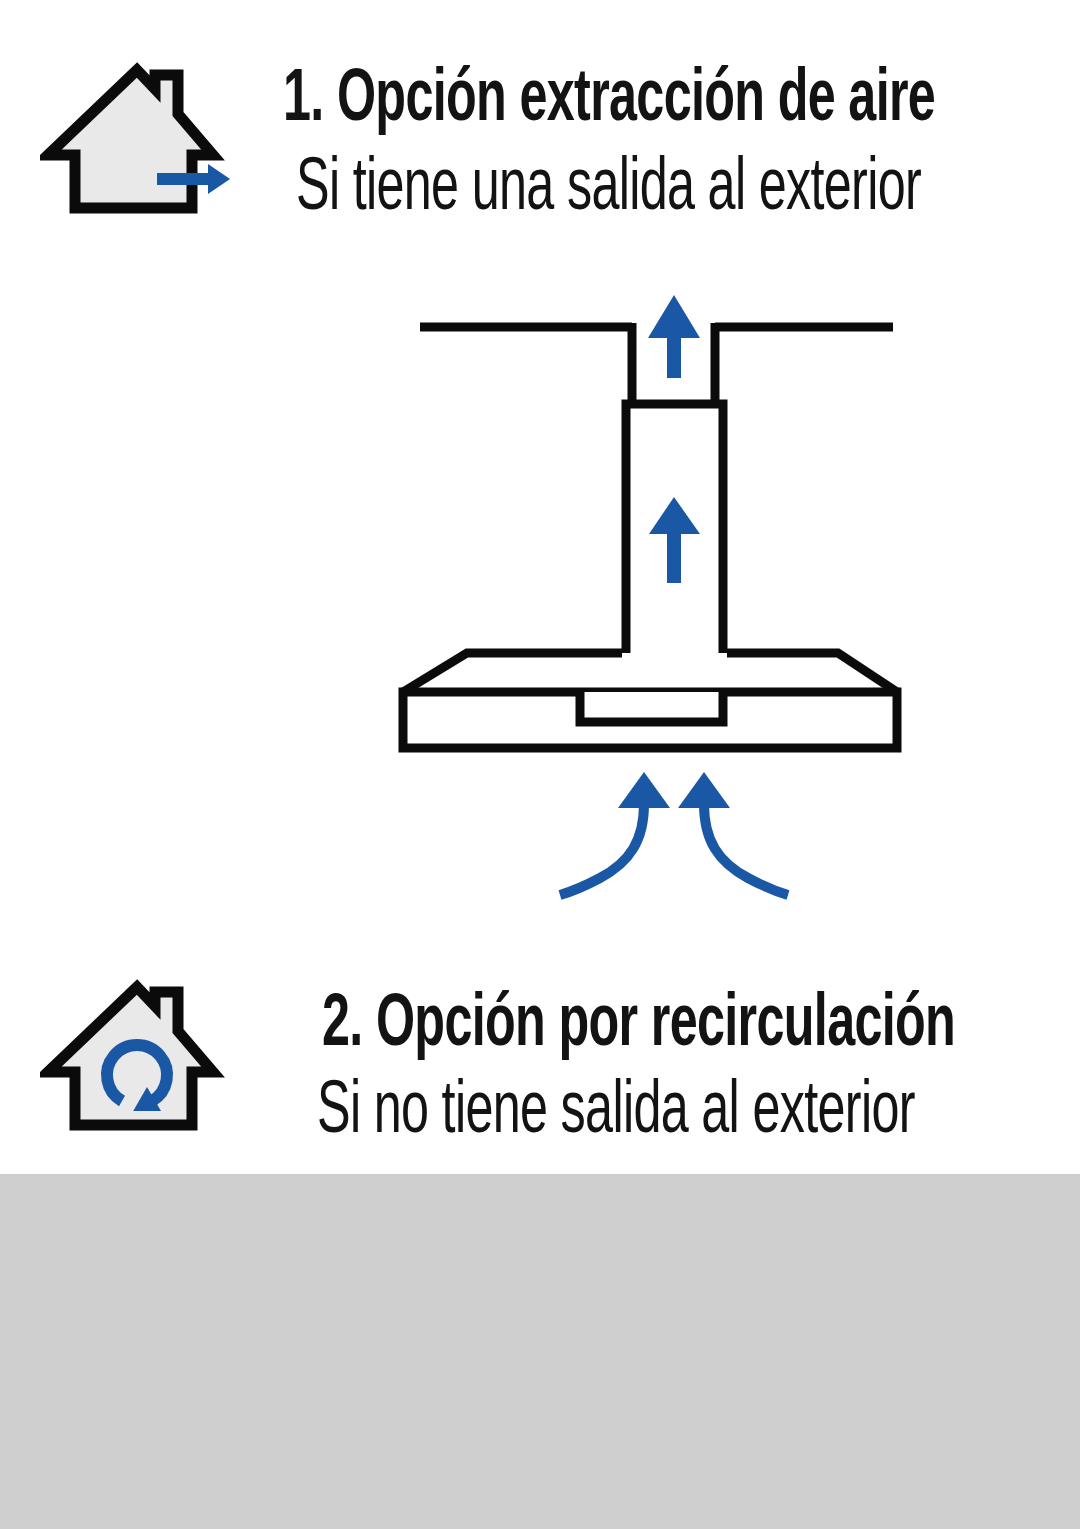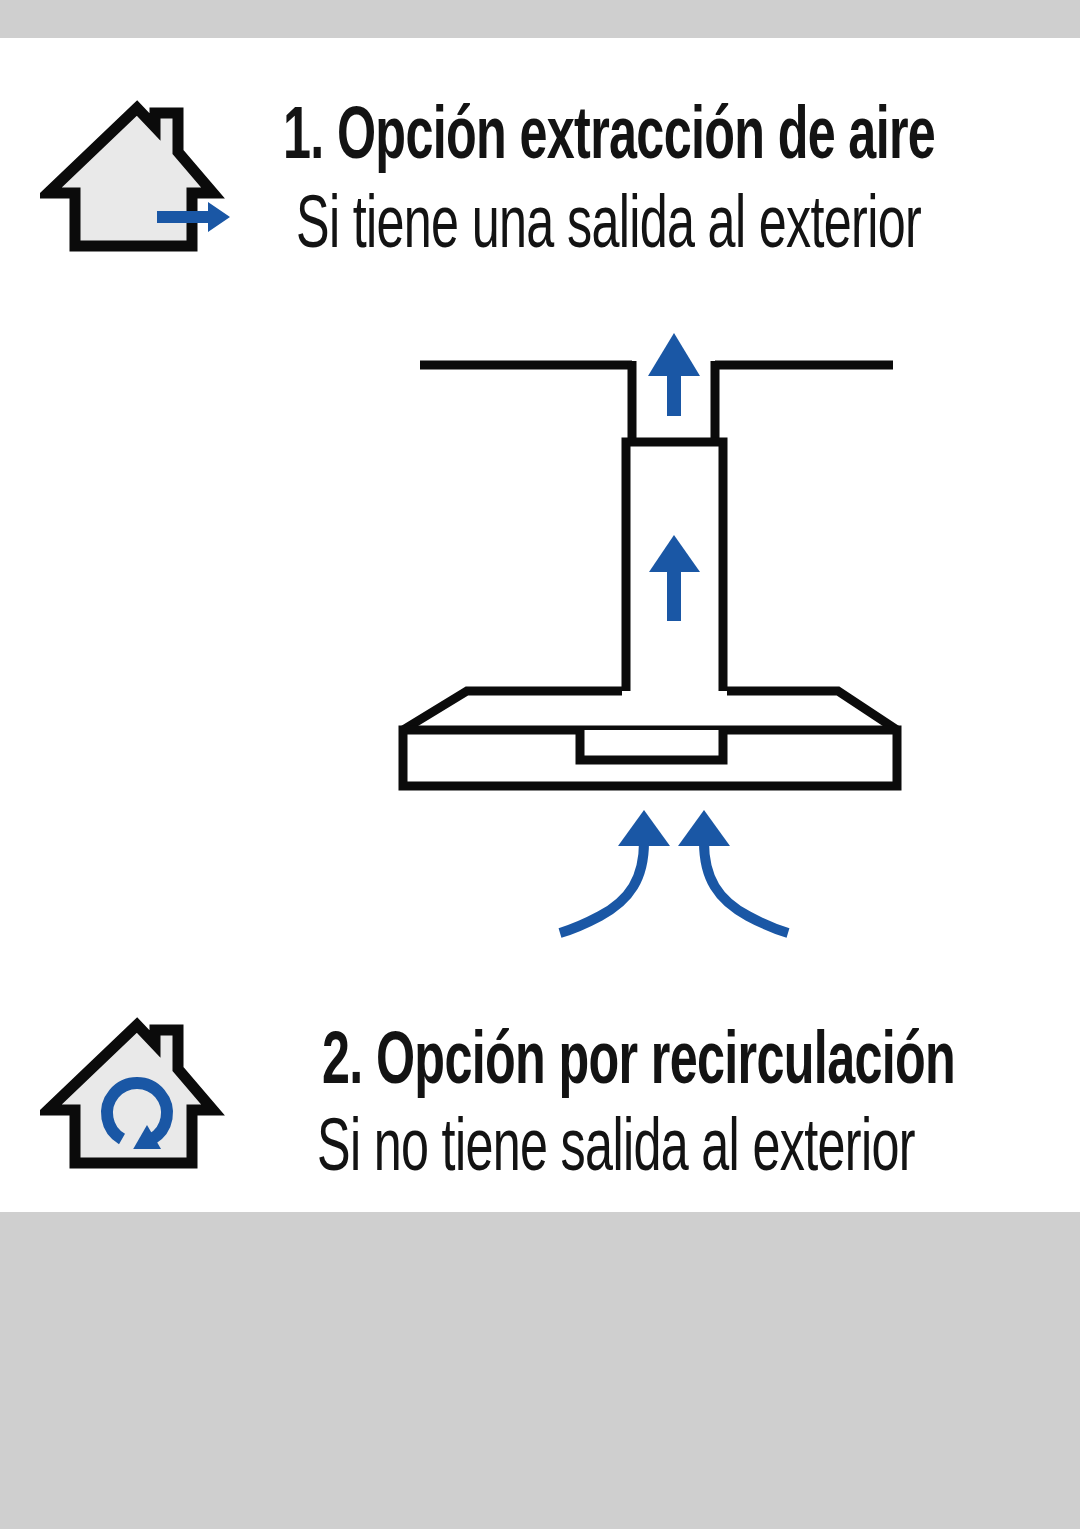--- a/index.html
+++ b/index.html
@@ -5,21 +5,21 @@
   :root{
     --accent_blue:#1a57a5;
     --line_black:#0b0b0b;
     --house_fill:#e9e9e9;
     --text_color:#131313;
     --page_bg:#ffffff;
   }
   html,body{margin:0;padding:0;background:#cfcfcf;}
   #canvas{
     position:relative;width:1080px;height:1174px;background:var(--page_bg);
-    overflow:hidden;font-family:"Liberation Sans",sans-serif;margin-top:38px;
+    overflow:hidden;font-family:"Liberation Sans",sans-serif;
   }
   .abs{position:absolute;}
   .headline{
     font-weight:700;font-size:74px;line-height:1;letter-spacing:-1px;
     color:var(--text_color);white-space:nowrap;
     transform:scaleX(.68);transform-origin:0 0;
   }
   .subline{
     font-weight:400;font-size:74px;line-height:1;letter-spacing:-1px;
     color:var(--text_color);white-space:nowrap;

